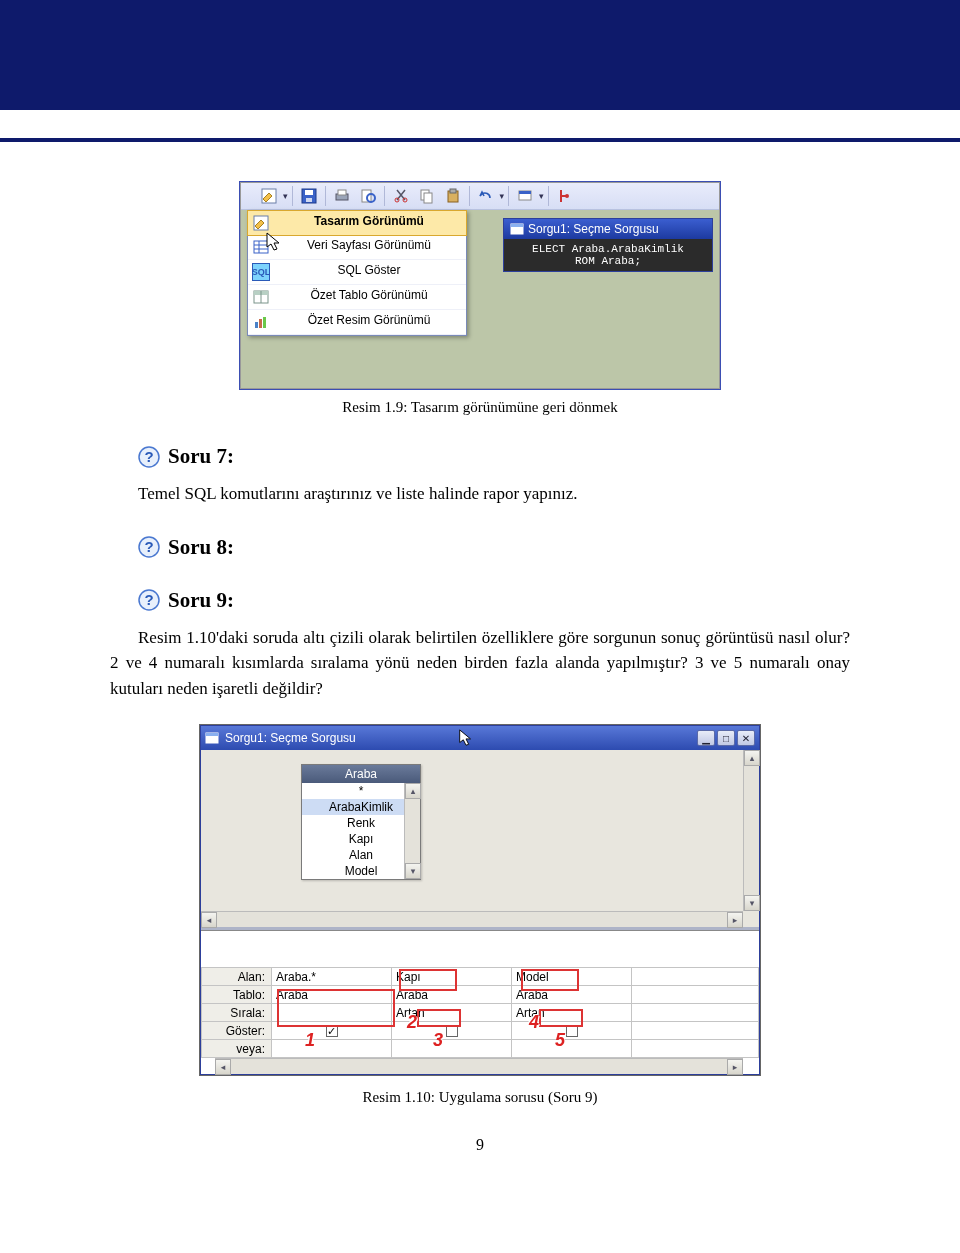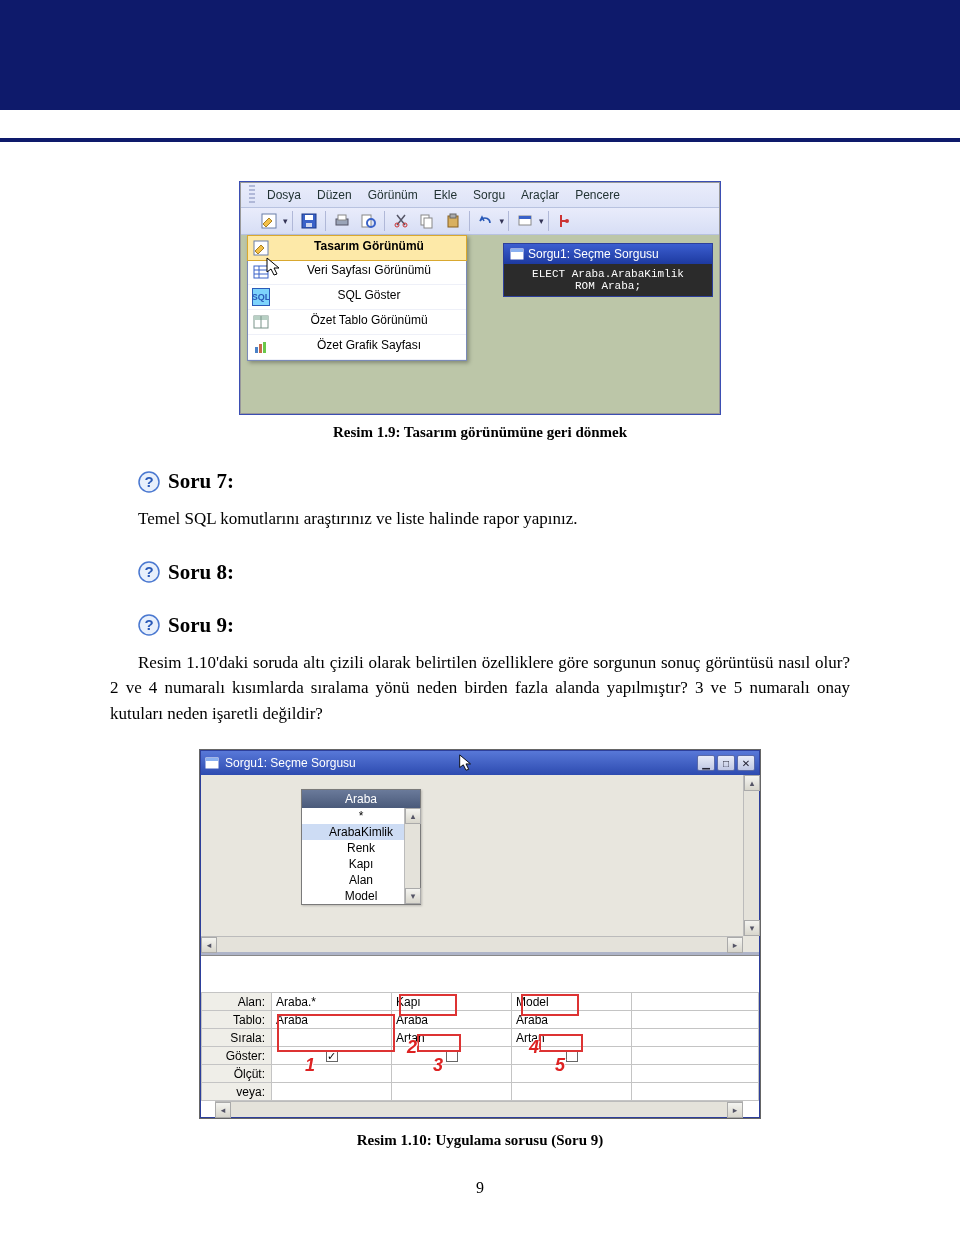--- a/index.html
+++ b/index.html
@@ -18,21 +18,21 @@
   .rule {
     height: 4px;
     background: #0e1a6b;
     margin-top: 28px;
   }
   .page {
     padding: 40px 110px 20px 110px;
   }
   .fig-wrap { text-align: center; }
   .fig-caption {
-    font-weight: bold;
+    font-weight: normal;
     font-size: 15px;
     margin-top: 10px;
   }
   .qicon {
     display: inline-block;
     width: 22px; height: 22px;
     vertical-align: middle;
     margin-right: 4px;
   }
   .qhead {
@@ -200,30 +200,20 @@
 <body>
 
 <div class="topbar"></div>
 <div class="rule"></div>
 
 <div class="page">
 
   <div class="fig-wrap">
     <div class="shot1">
 
-      <div class="menubar">
-        <div class="grip"></div>
-        <span>Dosya</span>
-        <span>Düzen</span>
-        <span>Görünüm</span>
-        <span>Ekle</span>
-        <span>Sorgu</span>
-        <span>Araçlar</span>
-        <span>Pencere</span>
-      </div>
 
       <div class="toolbar">
         <div class="grip"></div>
         <div class="tb-btn">
           <svg width="16" height="16" viewBox="0 0 16 16">
               <rect x="1" y="1" width="14" height="14" fill="#fff" stroke="#6a7fa8"></rect>
               <path d="M2 11 L8 5 L11 8 L5 14 Z" fill="#f4c048" stroke="#a88020"></path>
             </svg>
         </div>
         <span class="tb-arrow">▾</span>
@@ -330,21 +320,21 @@
               <span class="drop-label">Özet Tablo Görünümü</span>
             </div>
             <div class="drop-item">
               <span class="drop-ico">
                 <svg width="16" height="16">
                     <rect x="2" y="8" width="3" height="6" fill="#4a82c8"></rect>
                     <rect x="6" y="5" width="3" height="9" fill="#c86a4a"></rect>
                     <rect x="10" y="3" width="3" height="11" fill="#6ac84a"></rect>
                   </svg>
               </span>
-              <span class="drop-label">Özet Grafik Sayfası</span>
+              <span class="drop-label">Özet Resim Görünümü</span>
             </div>
           </div>
           <svg class="cursor-ptr" style="left:18px; top:22px;" viewBox="0 0 16 20">
               <path d="M1 1 L1 15 L5 12 L8 18 L11 17 L8 11 L13 11 Z" fill="#fff" stroke="#000"></path>
             </svg>
         </div>
         <div class="qwin">
           <div class="qwin-title">
             <svg width="14" height="14">
                 <rect x="1" y="2" width="12" height="10" fill="#fff" stroke="#fff"></rect>
@@ -462,27 +452,20 @@
             <td></td>
           </tr>
           <tr>
             <th>Göster:</th>
             <td style="text-align:center;"><span class="ck c"></span></td>
             <td style="text-align:center;"><span class="ck"></span></td>
             <td style="text-align:center;"><span class="ck"></span></td>
             <td></td>
           </tr>
           <tr>
-            <th>Ölçüt:</th>
-            <td></td>
-            <td></td>
-            <td></td>
-            <td></td>
-          </tr>
-          <tr>
             <th>veya:</th>
             <td></td>
             <td></td>
             <td></td>
             <td></td>
           </tr>
         </tbody>
           </table>
 
         <div class="redbox" style="left:76px;  top:58px; width:118px; height:38px;"></div>

